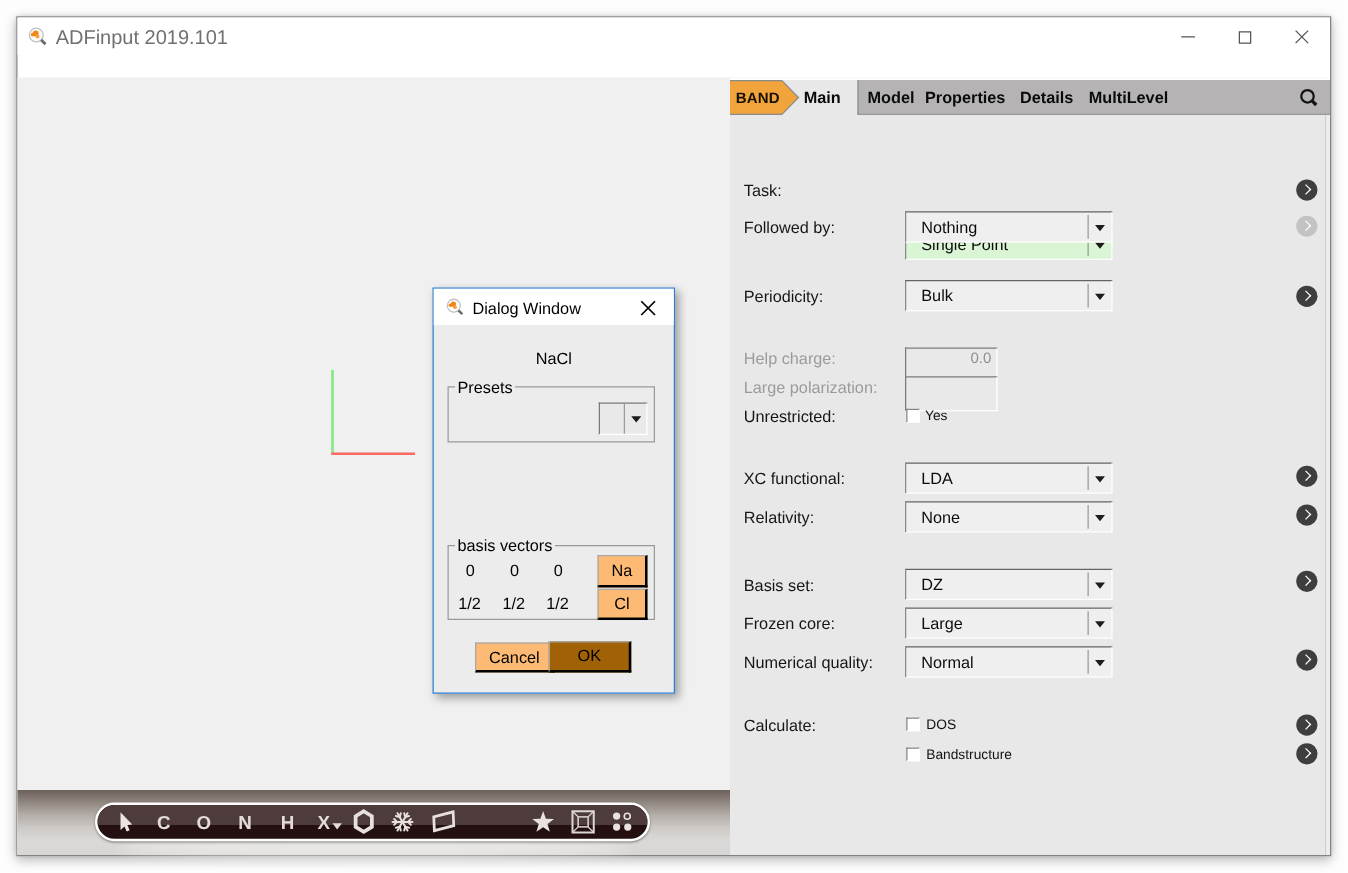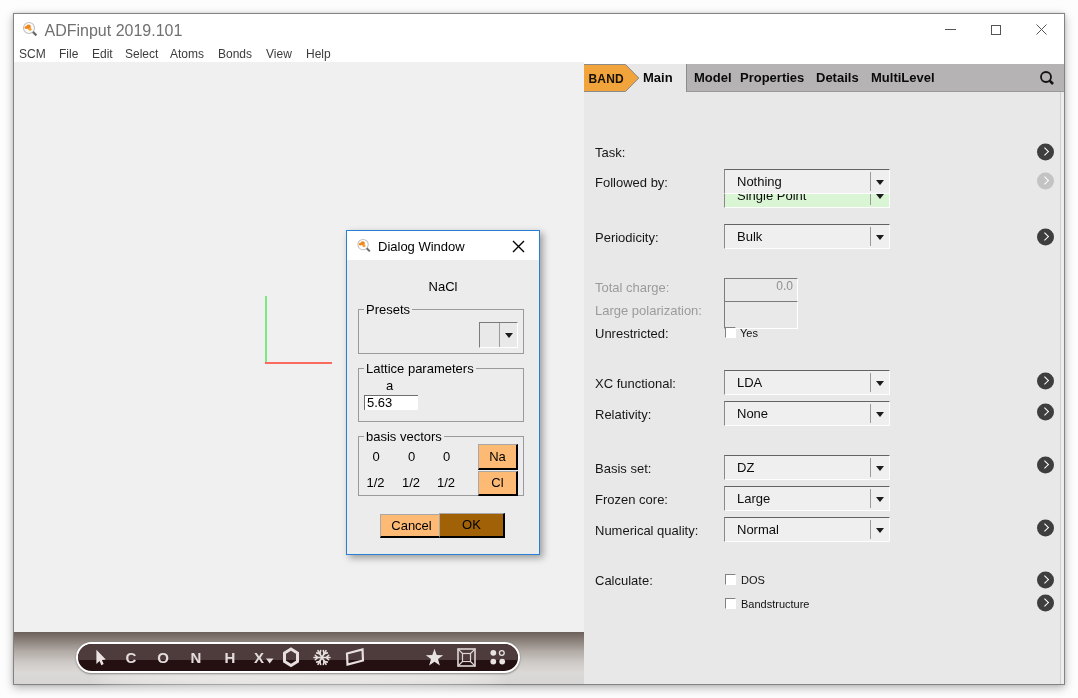--- a/index.html
+++ b/index.html
@@ -81,30 +81,20 @@
         <line x1="10" y1="15.5" x2="21" y2="15.5" stroke="#555" stroke-width="1"></line>
       </svg>
     <svg class="winctl" style="left:966px" width="30" height="31">
         <rect x="11.5" y="11.5" width="9" height="9" fill="none" stroke="#555" stroke-width="1"></rect>
       </svg>
     <svg class="winctl" style="left:1012px" width="30" height="31">
         <path d="M10.5 10.5 L20.5 20.5 M20.5 10.5 L10.5 20.5" stroke="#555" stroke-width="1"></path>
       </svg>
   </div>
 
-  <div id="menubar">
-    <span class="menu" style="left:5px">SCM</span>
-    <span class="menu" style="left:45px">File</span>
-    <span class="menu" style="left:78px">Edit</span>
-    <span class="menu" style="left:111px">Select</span>
-    <span class="menu" style="left:156px">Atoms</span>
-    <span class="menu" style="left:204px">Bonds</span>
-    <span class="menu" style="left:252px">View</span>
-    <span class="menu" style="left:292px">Help</span>
-  </div>
 
   <div id="viewport">
     <div id="axis-g"></div>
     <div id="axis-r"></div>
     <div id="strip"></div>
     <div style="position:absolute;left:80px;top:608px;width:410px;height:16px;background:rgba(255,255,255,0.5);filter:blur(6px);border-radius:50%"></div>
     <div id="pill">
       <div id="pill-gloss"></div>
     </div>
     <svg id="pillicons" style="position:absolute;left:62px;top:580px" width="444" height="31">
@@ -168,21 +158,21 @@
     </div>
 
     <div style="position:absolute;left:476px;top:30px;width:1px;height:592px;background:#cfcfcf"></div>
     <div style="position:absolute;left:477px;top:30px;width:3px;height:592px;background:#ededed"></div>
     <span class="lbl" style="top:89.5px">Task:</span>
     <div class="dd green" style="top:77px">Single Point</div>
     <span class="lbl" style="top:120px">Followed by:</span>
     <div class="dd" style="top:107px">Nothing</div>
     <span class="lbl" style="top:174.5px">Periodicity:</span>
     <div class="dd" style="top:162px">Bulk</div>
-    <span class="lbl dis" style="top:225px">Total charge:</span>
+    <span class="lbl dis" style="top:225px">Help charge:</span>
     <div class="fld" style="top:216px">0.0</div>
     <span class="lbl dis" style="top:247.5px">Large polarization:</span>
     <div class="fld" style="top:239px"></div>
     <span class="lbl" style="top:271px">Unrestricted:</span>
     <div class="cb" style="left:141px;top:265px"></div>
     <span class="cblbl" style="left:156px;top:271px">Yes</span>
     <span class="lbl" style="top:320.5px">XC functional:</span>
     <div class="dd" style="top:308px">LDA</div>
     <span class="lbl" style="top:351.5px">Relativity:</span>
     <div class="dd" style="top:339px">None</div>
@@ -224,25 +214,20 @@
     </div>
     <div id="dlg-body">
       <div style="position:absolute;left:0;width:100%;top:19px;text-align:center;font-size:13px">NaCl</div>
       <div class="grp" style="top:49px;height:45px">
           <b>Presets</b>
         <div style="position:absolute;right:5px;top:12px;width:39px;height:26px;background:#e9e9e9;border-top:1px solid #7b7b7b;border-left:1px solid #7b7b7b;border-right:1px solid #fff;border-bottom:1px solid #fff;">
           <div style="position:absolute;right:17px;top:0;bottom:0;width:1px;background:#9a9a9a"></div>
           <div style="position:absolute;right:4px;top:10px;width:0;height:0;border-left:4.5px solid transparent;border-right:4.5px solid transparent;border-top:5.5px solid #1c1c1c"></div>
         </div>
       </div>
-      <div class="grp" style="top:108px;height:54px">
-          <b>Lattice parameters</b>
-        <span style="position:absolute;left:27px;top:9px;font-size:13px">a</span>
-        <div style="position:absolute;left:5px;top:26px;width:54px;height:15px;background:#fff;border-top:1px solid #6e6e6e;border-left:1px solid #6e6e6e;font-size:13px;line-height:14px;padding-left:2px">5.63</div>
-      </div>
       <div class="grp" style="top:176px;height:60px">
           <b>basis vectors</b>
         <span style="position:absolute;left:13.5px;top:11.5px;font-size:13px">0</span>
         <span style="position:absolute;left:49px;top:11.5px;font-size:13px">0</span>
         <span style="position:absolute;left:84px;top:11.5px;font-size:13px">0</span>
         <span style="position:absolute;left:7.5px;top:37.5px;font-size:13px">1/2</span>
         <span style="position:absolute;left:43px;top:37.5px;font-size:13px">1/2</span>
         <span style="position:absolute;left:78px;top:37.5px;font-size:13px">1/2</span>
         <div class="dlbtn" style="left:119px;top:7px;width:40px;height:26px;line-height:23px">Na</div>
         <div class="dlbtn" style="left:119px;top:34px;width:40px;height:25px;line-height:22px">Cl</div>

